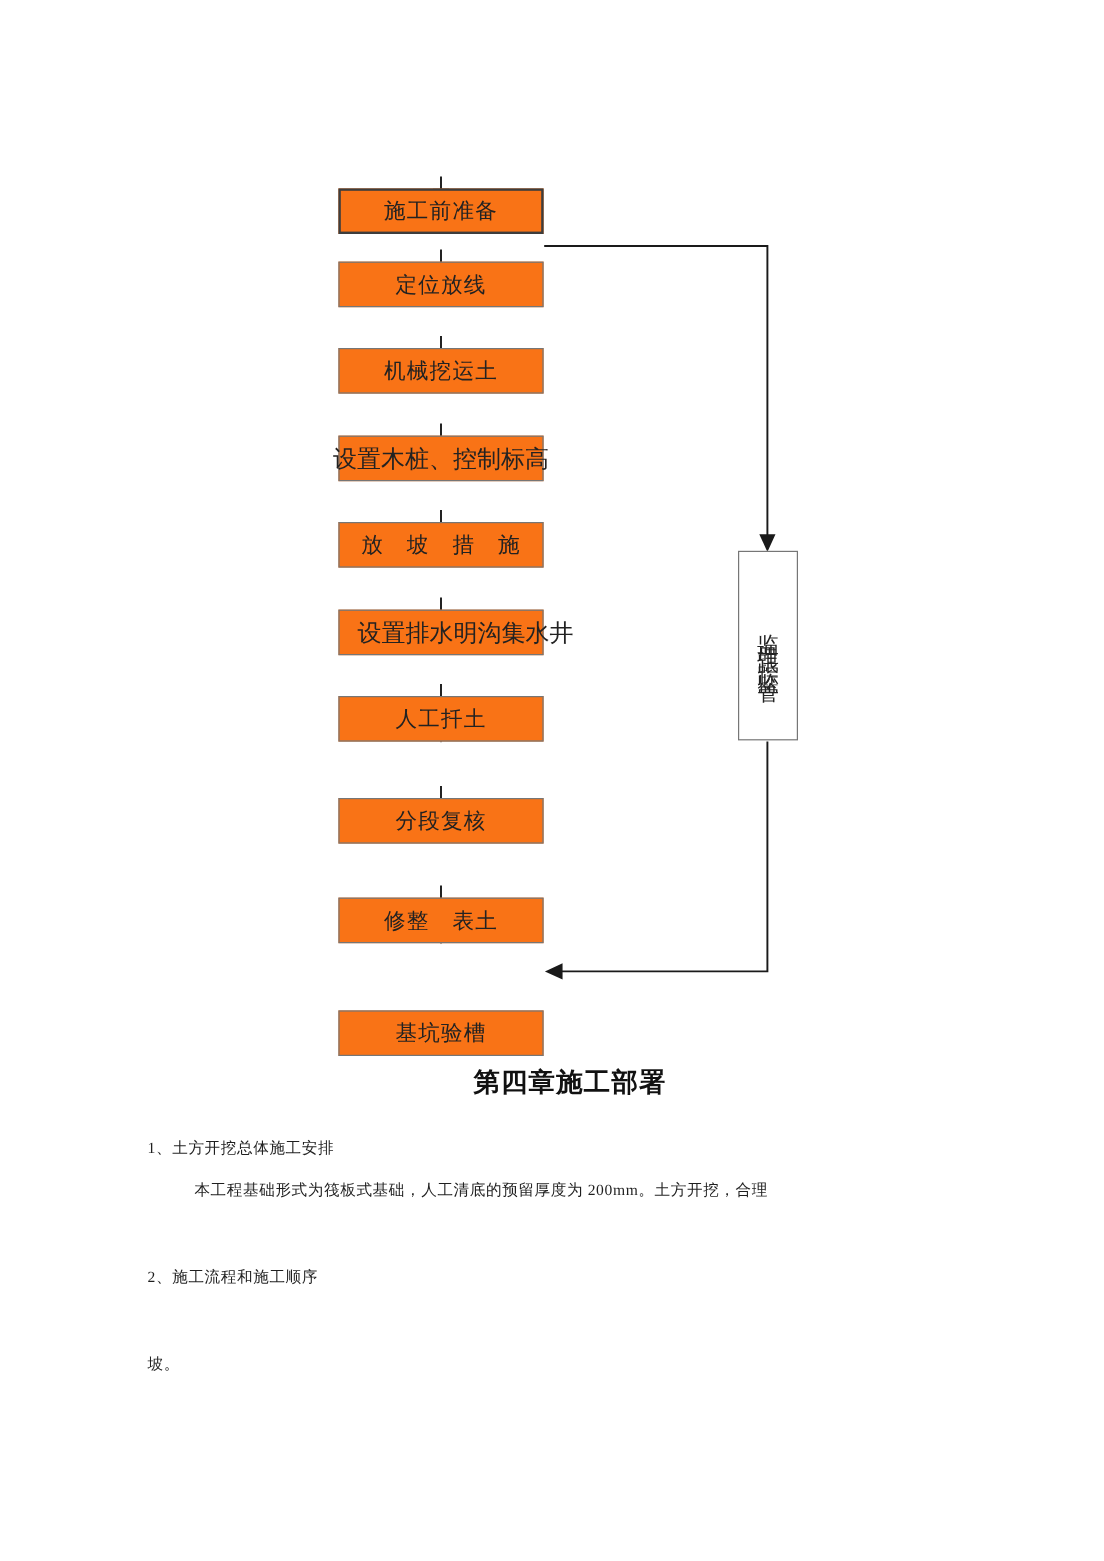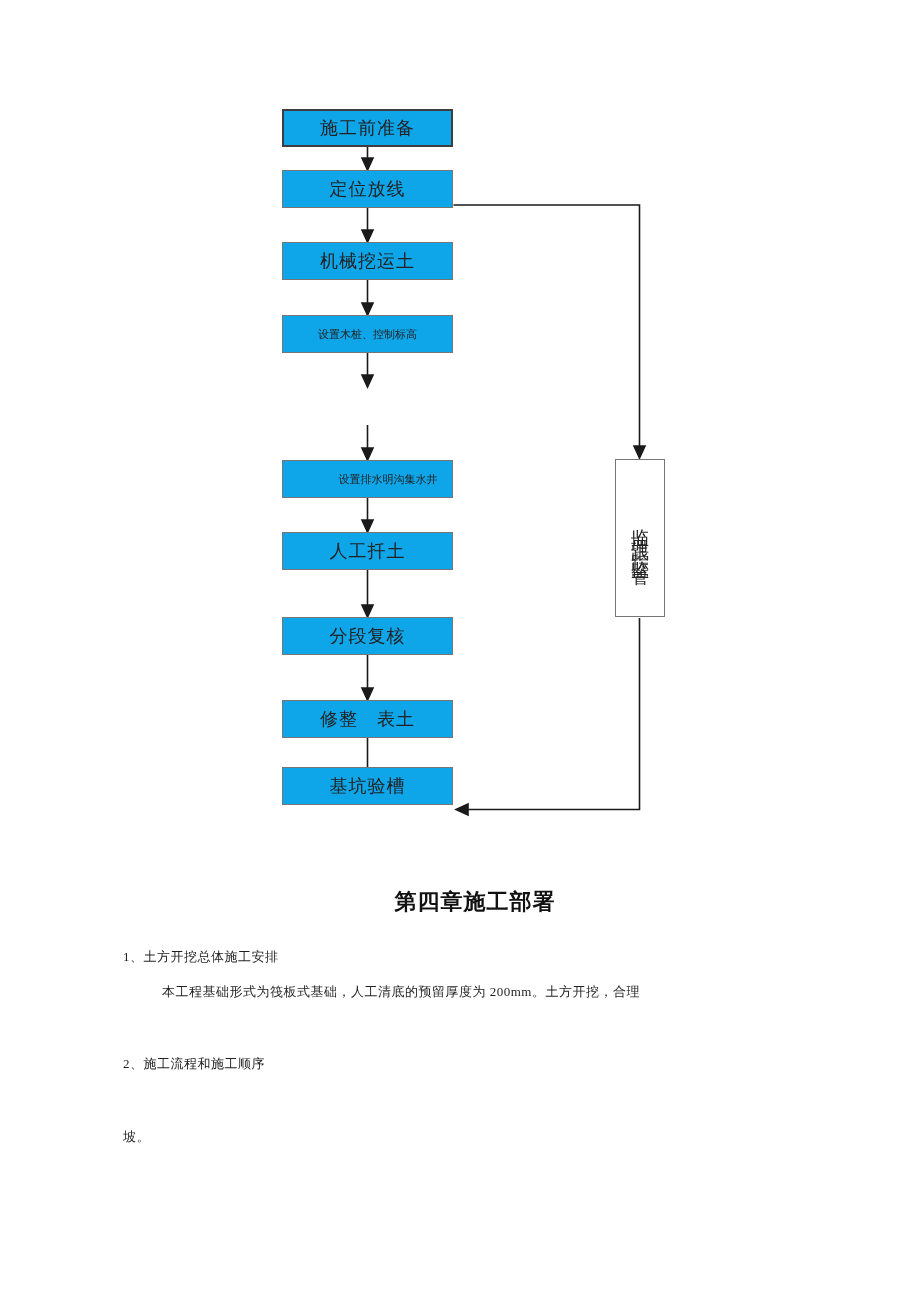--- a/index.html
+++ b/index.html
@@ -13,32 +13,33 @@
     overflow:hidden;
   }
   
   .flowchart{position:absolute;left:0;top:0;width:920px;height:860px;}
   .connectors{position:absolute;left:0;top:0;}
   .fbox{
     position:absolute;
     left:282px;width:171px;height:38px;
     box-sizing:border-box;
     border:1px solid #767676;
-    background:#0ea5e9;
+    background:#f97316;
     display:flex;align-items:center;justify-content:center;
     font-size:18px;
     letter-spacing:1px;
     color:#222222;
     white-space:nowrap;
+    margin-top:48px;
   }
   .fbox.first{border:2px solid #3d3d3d;}
   .b1{top:109px;} .b2{top:170px;} .b3{top:242px;} .b4{top:315px;}
   .b5{top:387px;} .b6{top:460px;padding-left:41px;} .b7{top:532px;} .b8{top:617px;}
-  .b9{top:700px;} .b10{top:767px;}
-  .b4,.b6{letter-spacing:0;font-size:11px;}
+  .b9{top:700px;} .b10{top:794px;}
+  .b4,.b6{letter-spacing:0;font-size:20px;}
   .sidebox{
     position:absolute;
     left:615px;top:459px;width:50px;height:158px;
     box-sizing:border-box;
     border:1px solid #767676;
     background:#ffffff;
     display:flex;align-items:center;justify-content:center;
     writing-mode:vertical-rl;
     text-orientation:upright;
     font-size:18px;
@@ -100,20 +101,21 @@
 
         <path d="M 639.5 618 L 639.5 809.5 L 468 809.5" fill="none"></path>
         <polygon points="468,804 468,815 456,809.5"></polygon>
       </g>
     </svg>
 
     <div class="fbox first b1">施工前准备</div>
     <div class="fbox b2">定位放线</div>
     <div class="fbox b3">机械挖运土</div>
     <div class="fbox b4">设置木桩、控制标高</div>
+    <div class="fbox b5">放　坡　措　施</div>
     <div class="fbox b6">设置排水明沟集水井</div>
     <div class="fbox b7">人工扦土</div>
     <div class="fbox b8">分段复核</div>
     <div class="fbox b9">修整　表土</div>
     <div class="fbox b10">基坑验槽</div>
 
     <div class="sidebox">监理跟踪监管</div>
   </div>
 
   <div class="heading">第四章施工部署</div>

